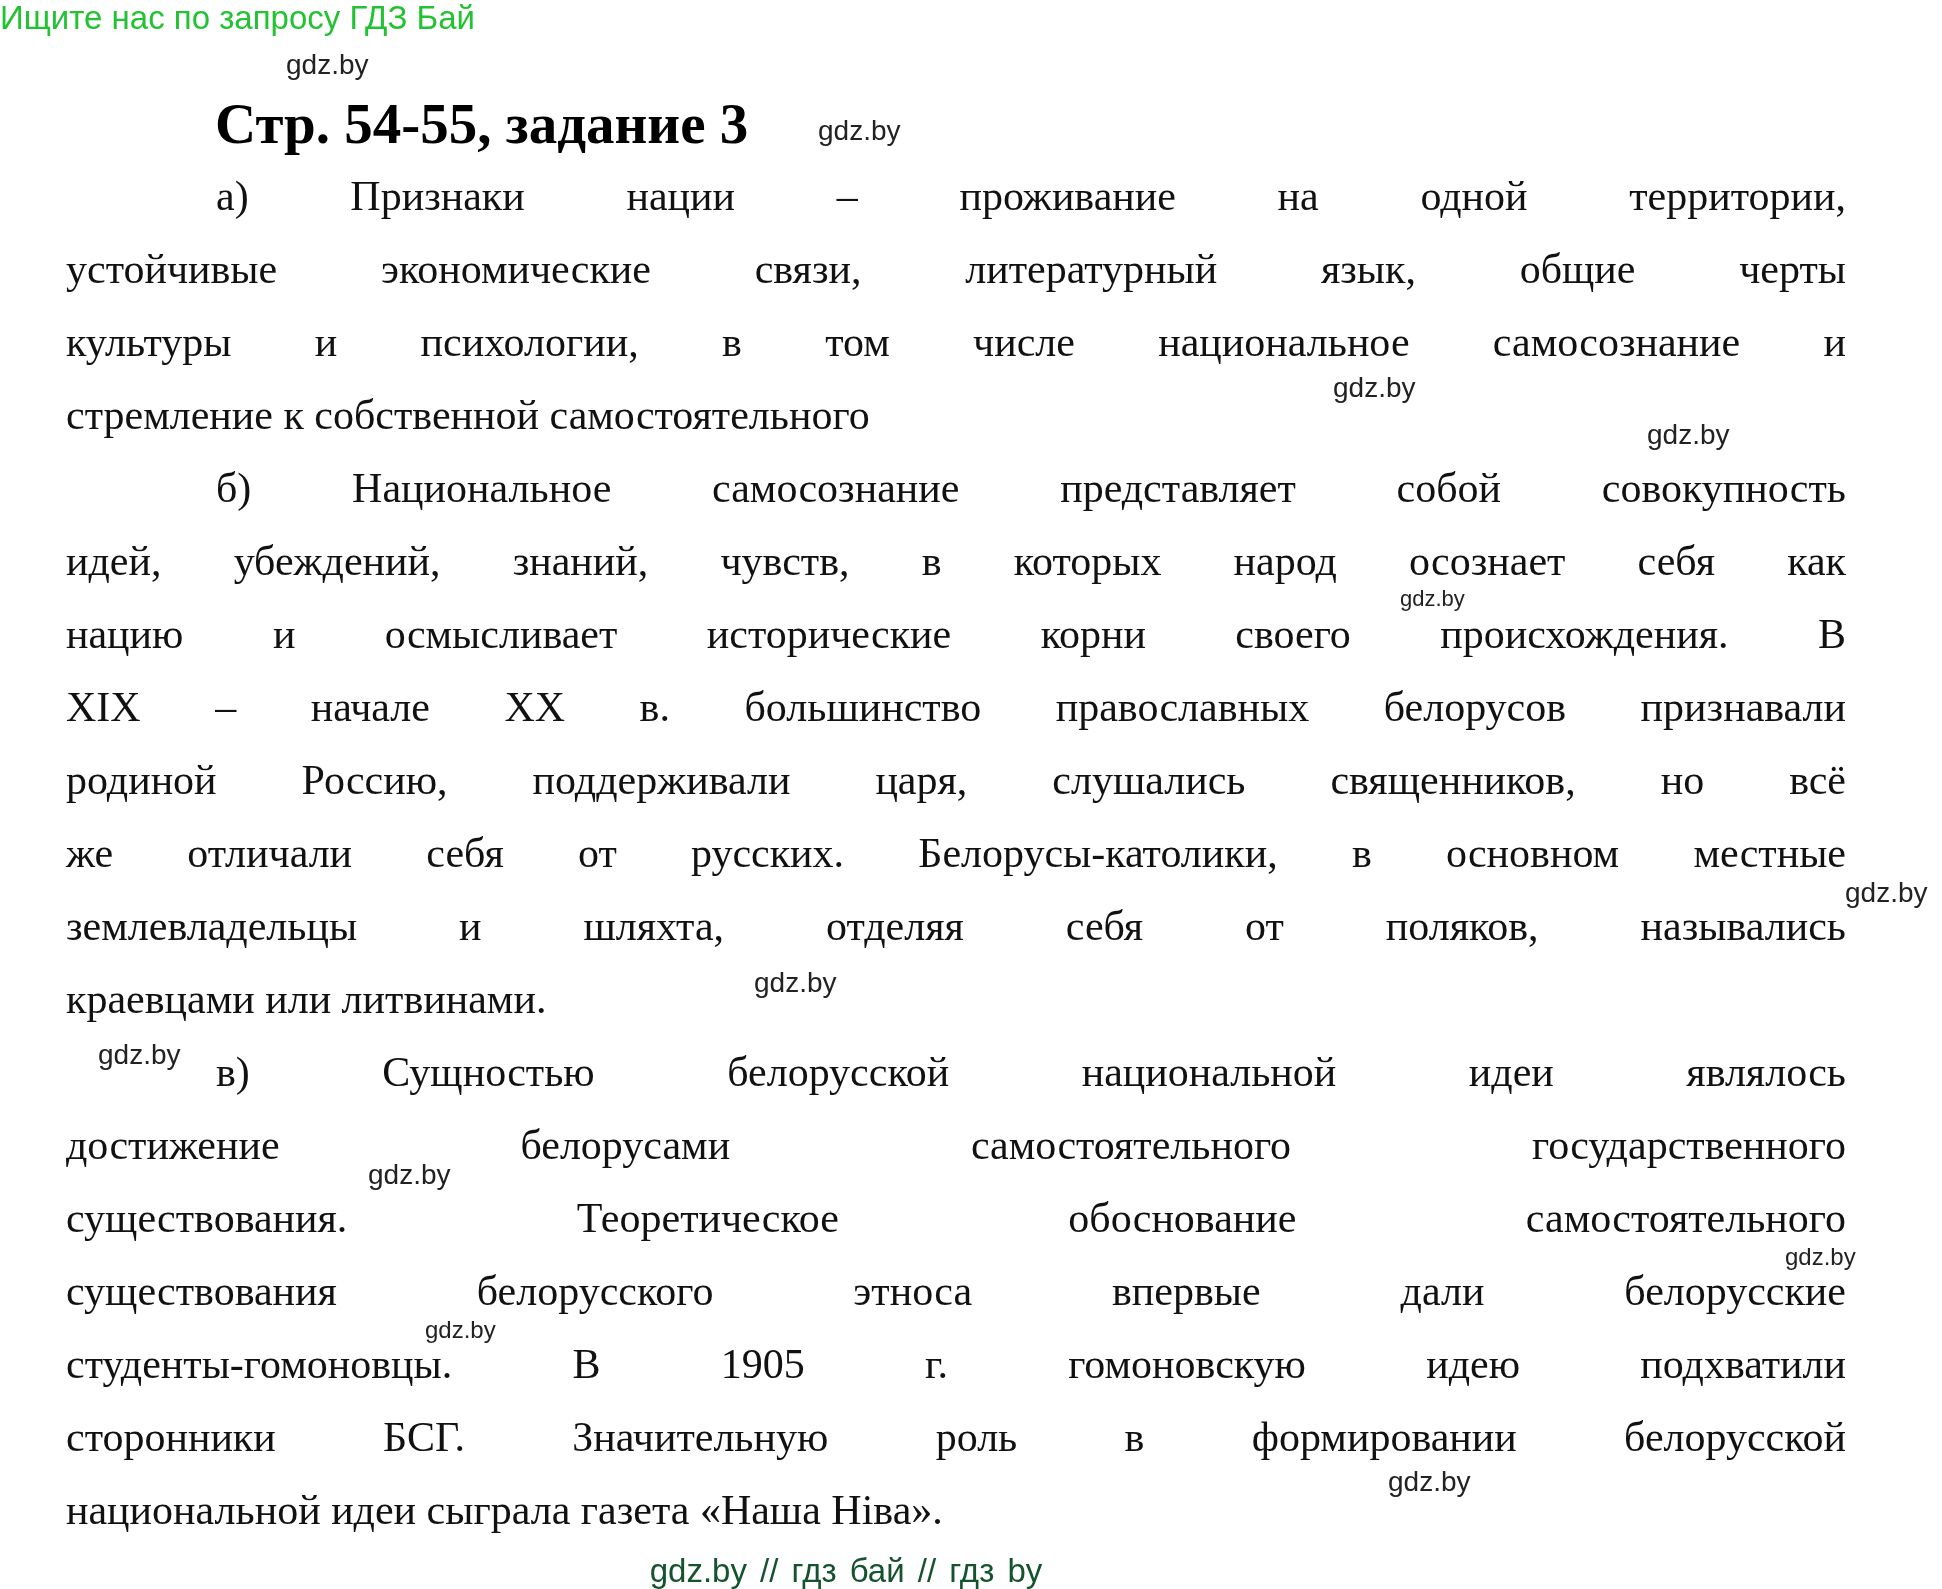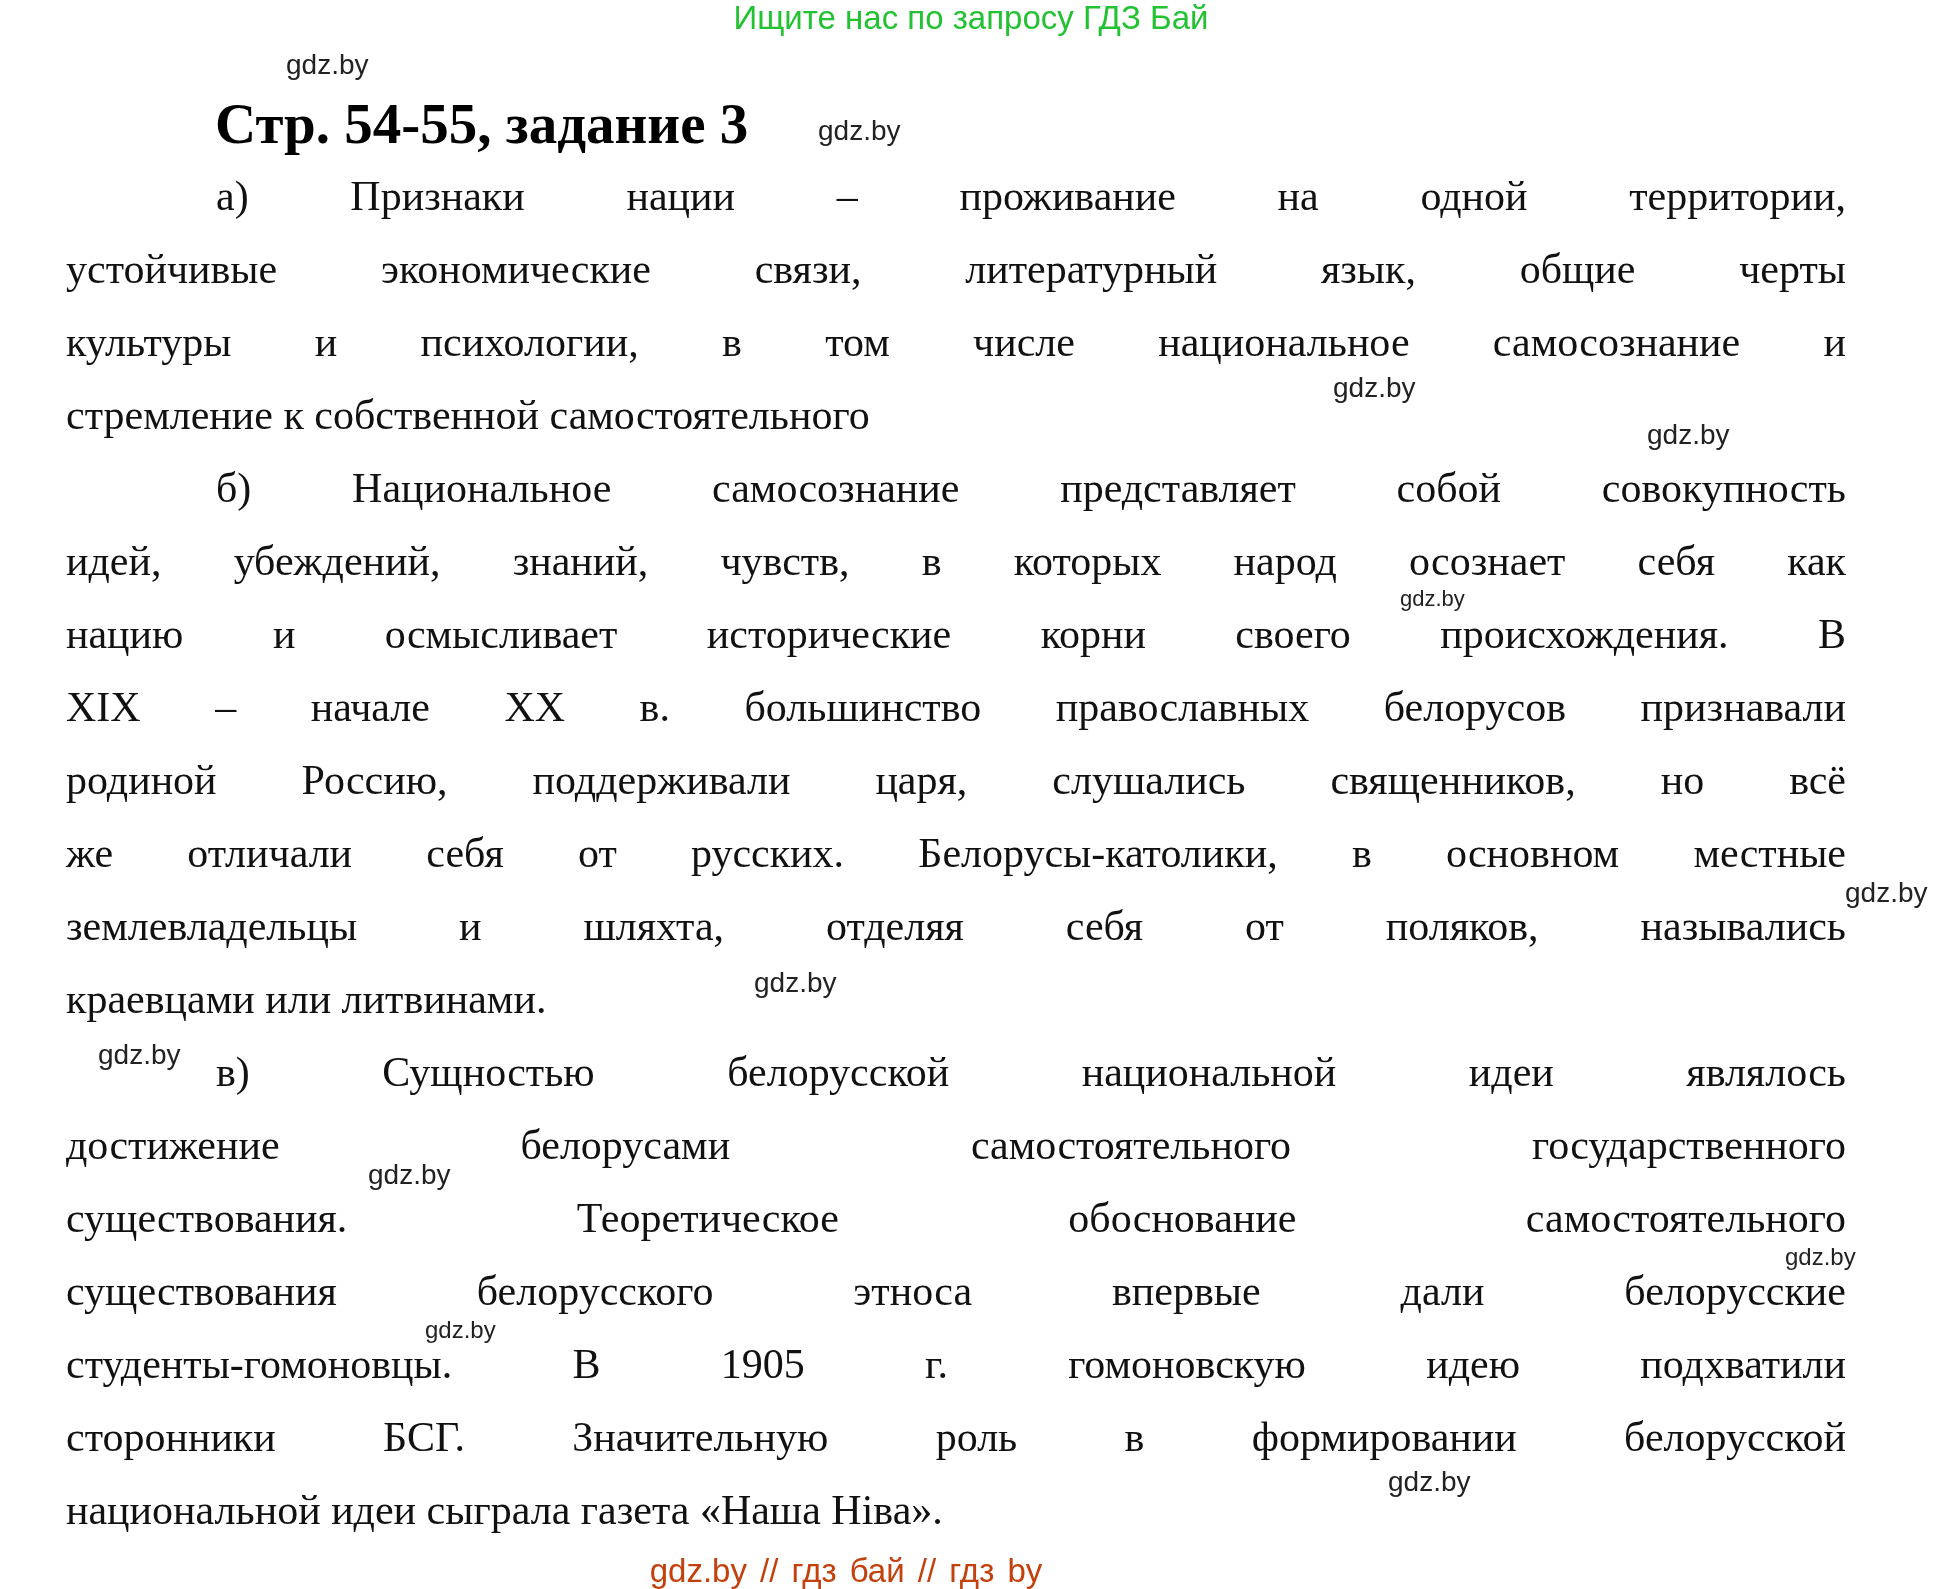--- a/index.html
+++ b/index.html
@@ -1,18 +1,18 @@
 <!DOCTYPE html>
 <html><head>
 <meta charset="utf-8">
 <style>
   html, body { margin:0; padding:0; background:#ffffff; }
   body { width:1942px; height:1589px; position:relative; overflow:hidden; }
   .banner {
-    position:absolute; top:0; left:0; width:1942px; text-align:center;
+    position:absolute; top:0; left:0; width:1942px; 
     font-family:"Liberation Sans", sans-serif; font-size:33px; color:#22c232;
     line-height:36px;
   }
   .wm {
     position:absolute; font-family:"Liberation Sans", sans-serif;
     font-size:28px; color:#222; line-height:30px; white-space:nowrap;text-align:right;
   }
   .title {
     position:absolute; left:215px; top:92px;
     font-family:Liberation Serif, serif; font-weight:bold;
@@ -24,21 +24,21 @@
     line-height:73px;
   }
   .line {
     display:block; height:73px; white-space:nowrap;
     text-align:justify; text-align-last:justify;
   }
   .line.last { text-align-last:left; }
   .line.indent { padding-left:150px; }
   .footer {
     position:absolute; top:1553px; left:0; width:1692px; text-align:center;
-    font-family:"Liberation Sans", sans-serif; font-size:33px; color:#c2410c;
+    font-family:"Liberation Sans", sans-serif; font-size:33px; color:#14532d;
     line-height:36px; word-spacing:4px;
   }
 </style>
 </head>
 <body>
 
 <div class="banner">Ищите нас по запросу ГДЗ Бай</div>
 
 <div class="wm" style="left:286px;top:50px;">gdz.by</div>
 <div class="title">Стр. 54-55, задание 3</div>

